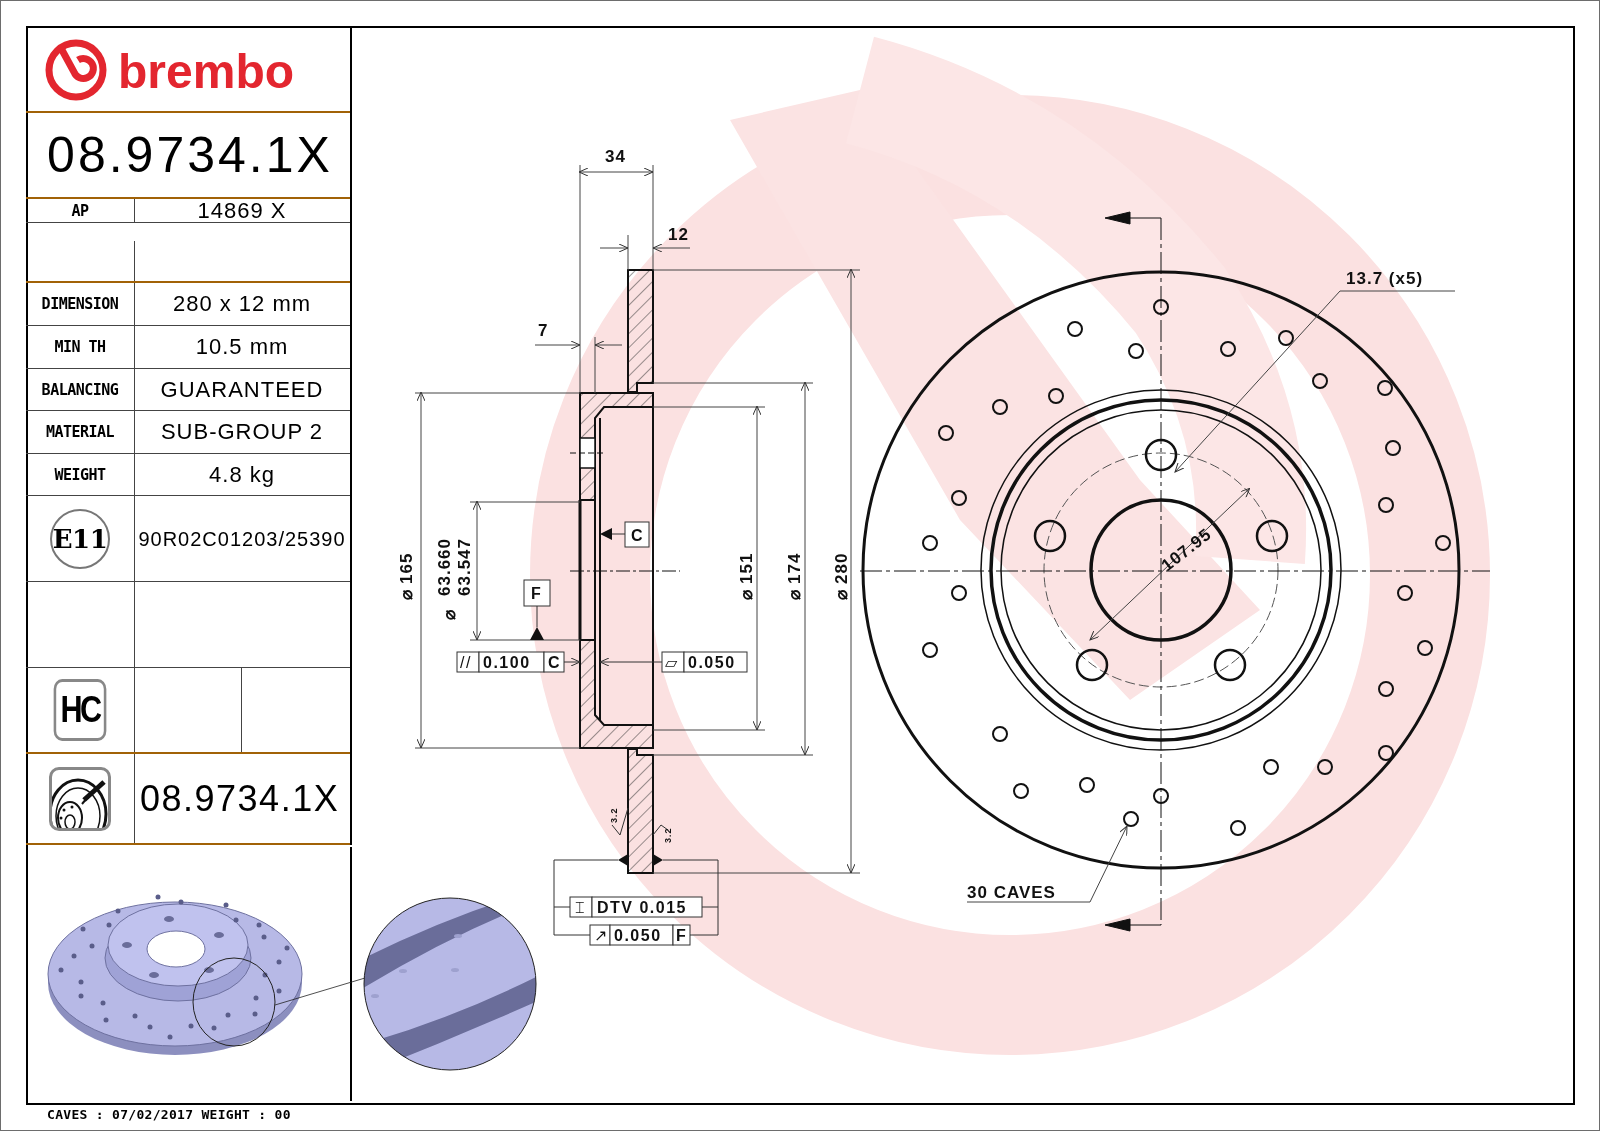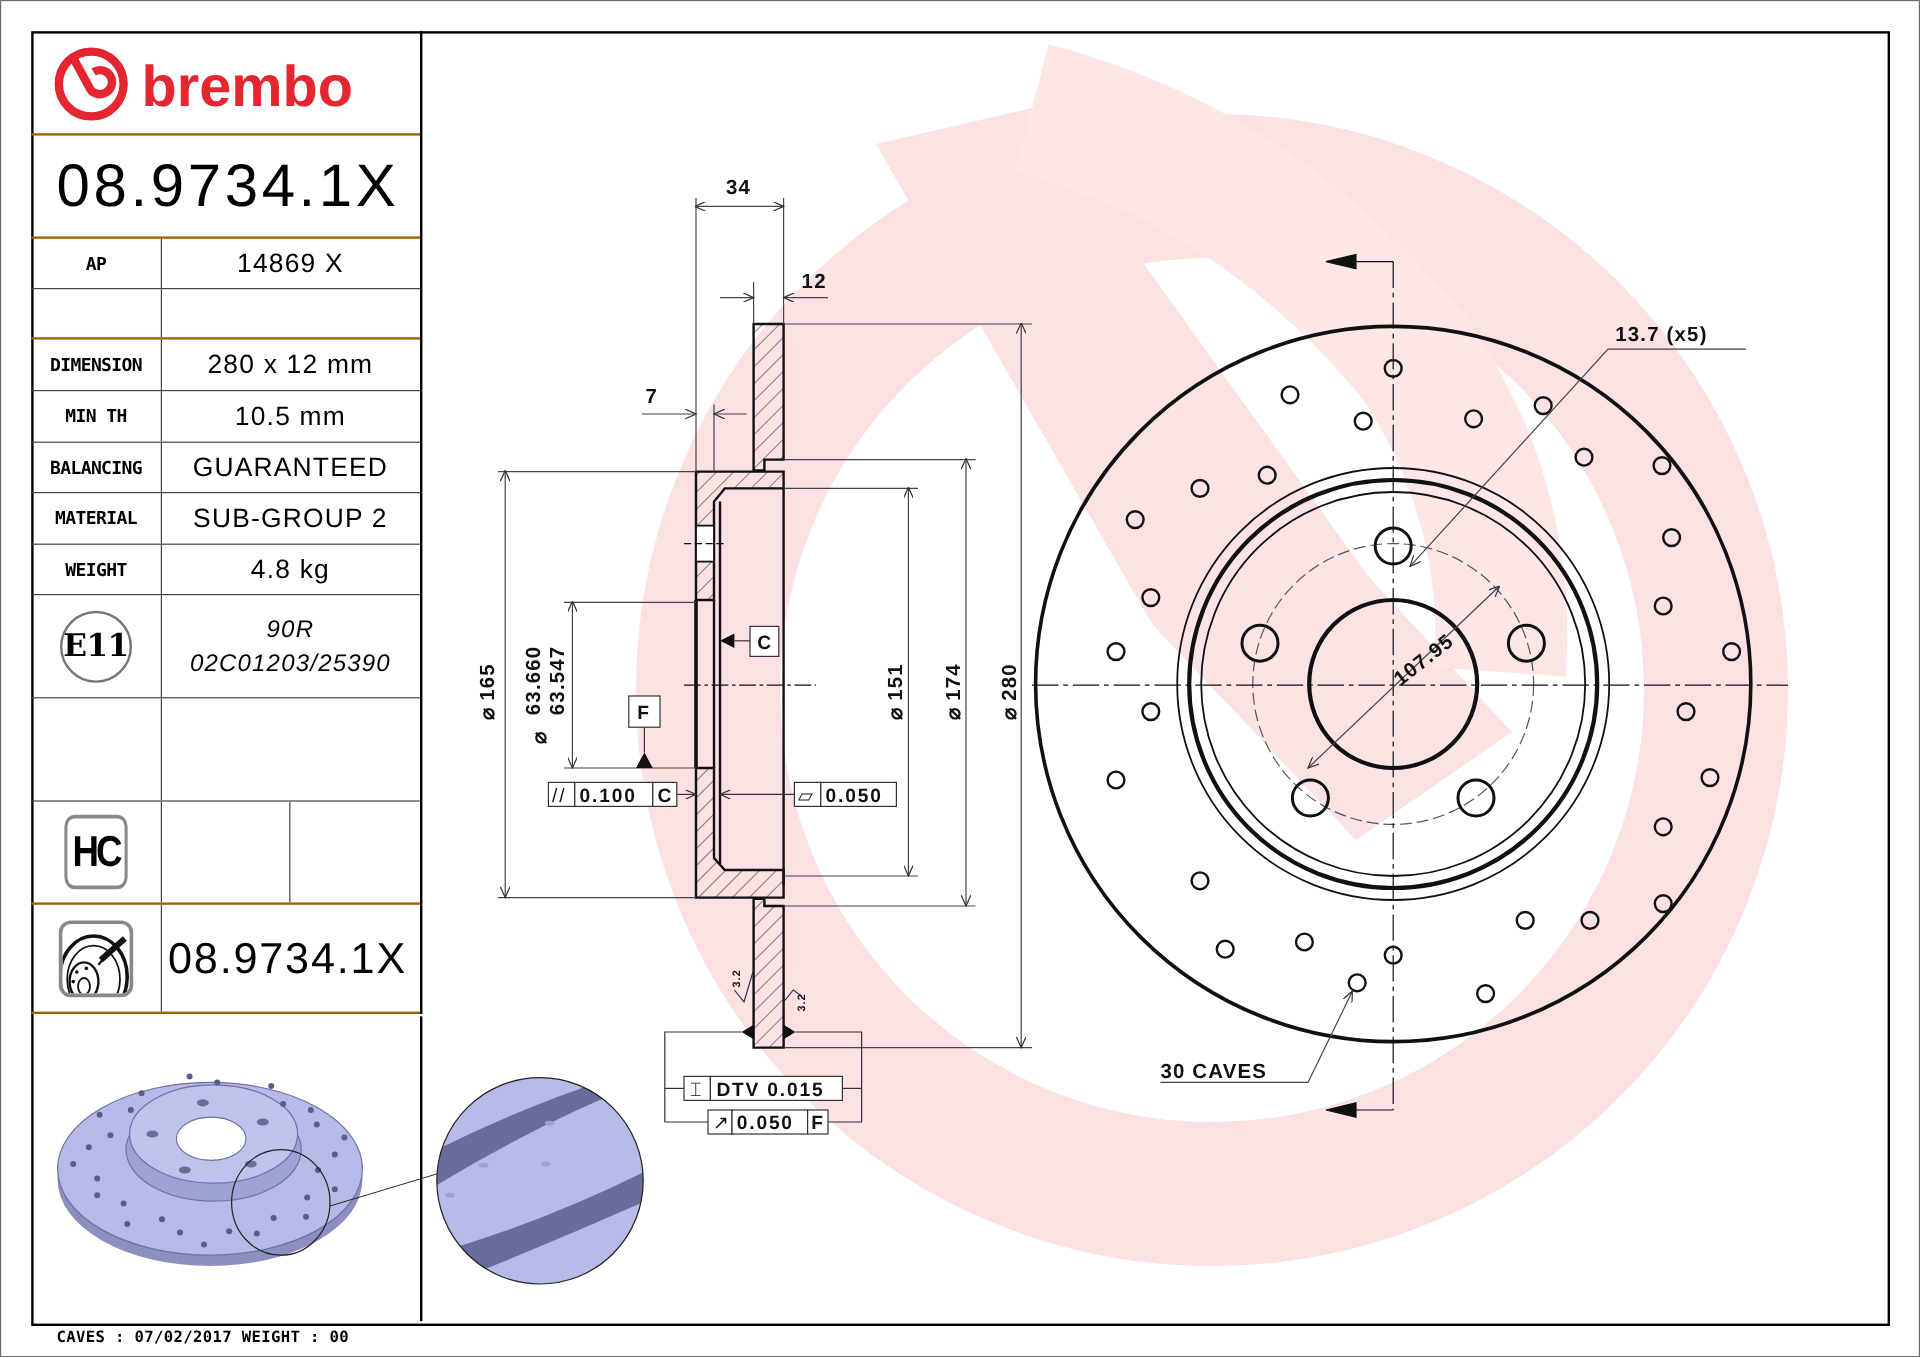--- a/index.html
+++ b/index.html
@@ -22,21 +22,21 @@
               font-family:"Liberation Sans", sans-serif; font-size:22px; letter-spacing:1px; }
   .brand-row { top:0; height:87px; }
   .brand-row .logo { position:absolute; left:18px; top:12px; width:300px; height:64px; }
   .partno-row { top:87px; height:86px; display:flex; align-items:center; justify-content:center; }
   .partno-row span { font-family:"Liberation Sans", sans-serif; font-size:50px; letter-spacing:3px; margin-left:4px; }
   .e11 { width:56px; height:56px; border:2px solid #777; border-radius:50%; display:flex; align-items:center; justify-content:center;
          font-family:"DejaVu Serif", "Liberation Serif", serif; font-weight:bold; font-size:26px; }
   .hc { width:56px; height:56px; border:3px solid #888; border-radius:10px; display:flex; align-items:center; justify-content:center;
         font-family:"Liberation Sans", sans-serif; font-weight:bold; font-size:36px; letter-spacing:-3px; transform:scaleX(0.85); }
   .disc-icon { width:56px; height:58px; border:3px solid #888; border-radius:10px; overflow:hidden; }
-  .cert { flex-direction:column; font-size:20px; line-height:28px;font-style:italic; }
+  .cert { flex-direction:row; font-size:20px; line-height:28px; }
   .partno-small { font-size:36px !important; letter-spacing:1.5px !important; justify-content:flex-start !important; padding-left:6px; }
 
   .preview { position:absolute; left:26px; top:847px; width:324px; height:254px; }
   .footer { position:absolute; left:47px; top:1107px; font-family:"DejaVu Sans Mono", "Liberation Mono", monospace;
             font-weight:bold; font-size:13px; letter-spacing:0.3px; }
   .dim { font-family:"Liberation Sans", sans-serif; font-weight:bold; font-size:17px; fill:#111; letter-spacing:1px; }
   .box-txt { font-family:"Liberation Sans", sans-serif; font-weight:bold; font-size:16px; fill:#111; letter-spacing:1.5px; }
 </style>
 </head>
 <body>
@@ -61,21 +61,21 @@
         <path d="M18 12 L30 34 A10 10 0 1 0 34 22"></path>
       </g>
       <text x="74" y="50" font-family="Liberation Sans, sans-serif" font-weight="bold" font-size="48" fill="#e3262f">brembo</text>
     </svg>
   </div>
 
   <div class="tb-row thick partno-row">
     <span>08.9734.1X</span>
   </div>
 
-  <div class="tb-row" style="top:173px;height:42px;">
+  <div class="tb-row" style="top:173px;height:24px;">
     <div class="tb-label">AP</div>
     <div class="tb-value">14869 X</div>
   </div>
   <div class="tb-row thick" style="top:215px;height:42px;">
     <div class="tb-label"></div>
     <div class="tb-value"></div>
   </div>
   <div class="tb-row" style="top:257px;height:43px;">
     <div class="tb-label">DIMENSION</div>
     <div class="tb-value">280 x 12 mm</div>

